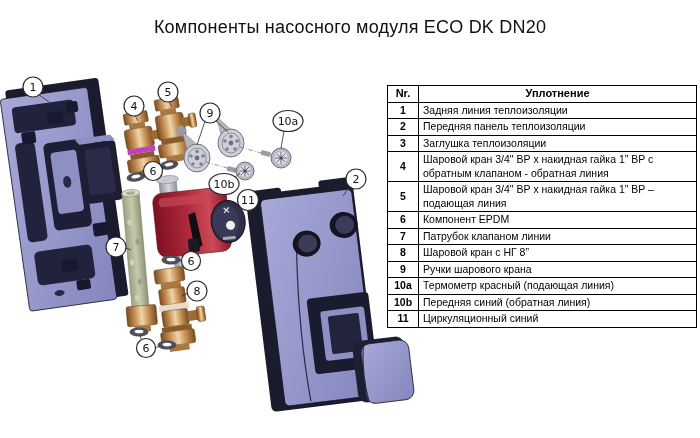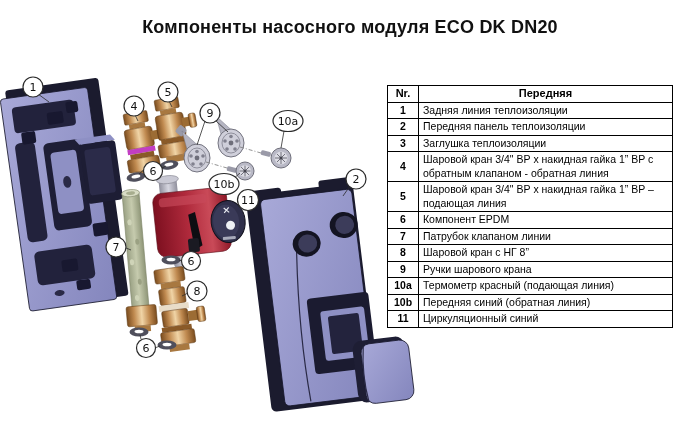--- a/index.html
+++ b/index.html
@@ -2,30 +2,30 @@
 <html><head>
 <meta charset="utf-8">
 <style>
   html,body { margin:0; padding:0; background:#fff; }
   .stage {
     position:relative; width:700px; height:438px; background:#ffffff;
     font-family:"Liberation Sans", sans-serif; overflow:hidden;
   }
   .page-title {
     position:absolute; top:17px; left:0; width:700px;
-    text-align:center; font-size:18px; font-weight:bold; color:#111;
+    text-align:center; font-size:18px; font-weight:normal; color:#111;
     letter-spacing:0.2px;
   }
   svg.diagram { position:absolute; left:0; top:0; }
   .callout-circle { fill:#ffffff; stroke:#2b2b2b; stroke-width:1.2; }
   .callout-num { font-family:"DejaVu Sans", sans-serif; font-size:11px; fill:#111; text-anchor:middle; }
   .leader { stroke:#2b2b2b; stroke-width:0.8; fill:none; }
   .axis { stroke:#777; stroke-width:0.8; stroke-dasharray:4 2 1 2; fill:none; }
   table.components {
-    position:absolute; left:387px; top:85px; width:286px;
+    position:absolute; left:387px; top:85px; width:310px;
     border-collapse:collapse; table-layout:fixed;
     font-size:10.5px; line-height:13.5px; color:#000;
   }
   table.components th, table.components td {
     border:1px solid #000; padding:1px 4px; vertical-align:middle;
   }
   table.components th { font-size:11px; font-weight:bold; text-align:center; padding:1px 2px; }
   table.components col.c-nr { width:31px; }
   td.nr { text-align:center; font-weight:bold; padding:1px 1px; }
   td.comp { text-align:left; }
@@ -317,21 +317,21 @@
   </svg>
 
   <table class="components">
     <colgroup>
         <col class="c-nr">
         <col>
       </colgroup>
     <thead>
       <tr>
         <th>Nr.</th>
-        <th>Передняя</th>
+        <th>Уплотнение</th>
       </tr>
     </thead>
     <tbody>
         <tr>
           <td class="nr">1</td>
           <td class="comp">Задняя линия теплоизоляции</td>
         </tr>
         <tr>
           <td class="nr">2</td>
           <td class="comp">Передняя панель теплоизоляции</td>

